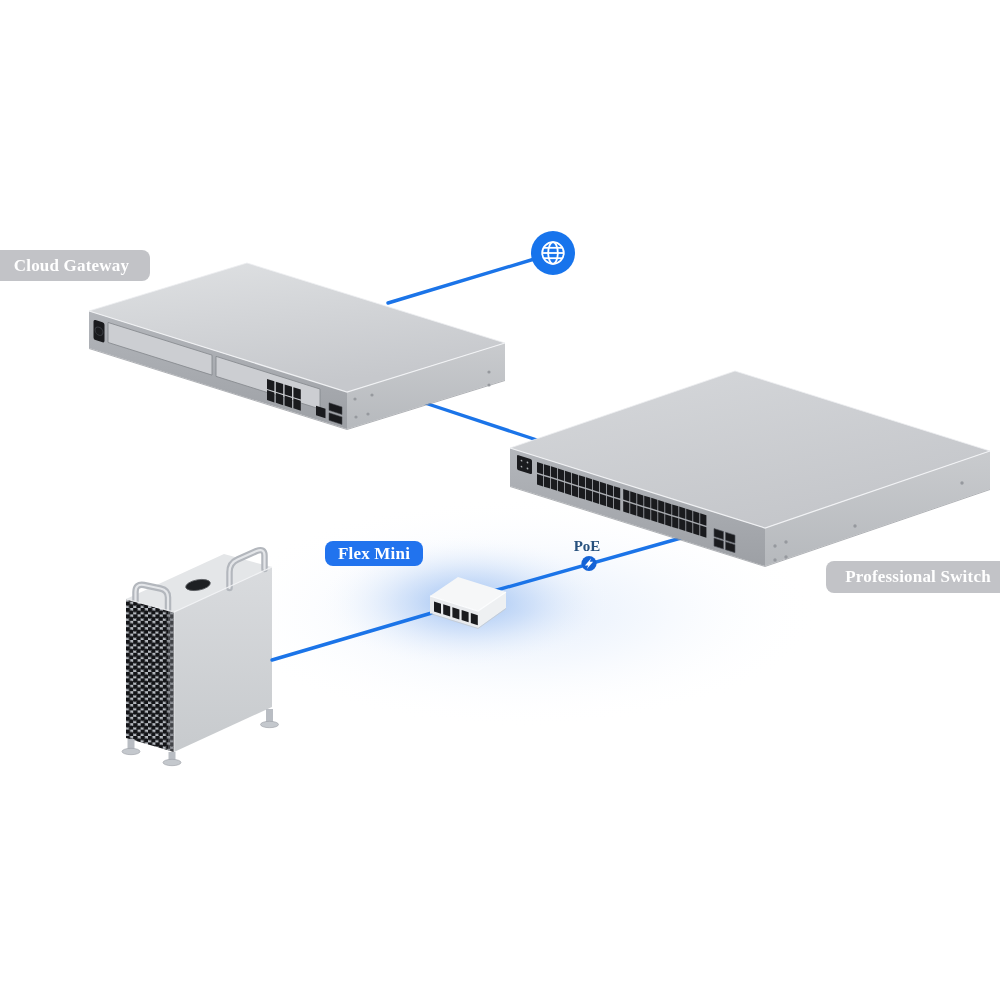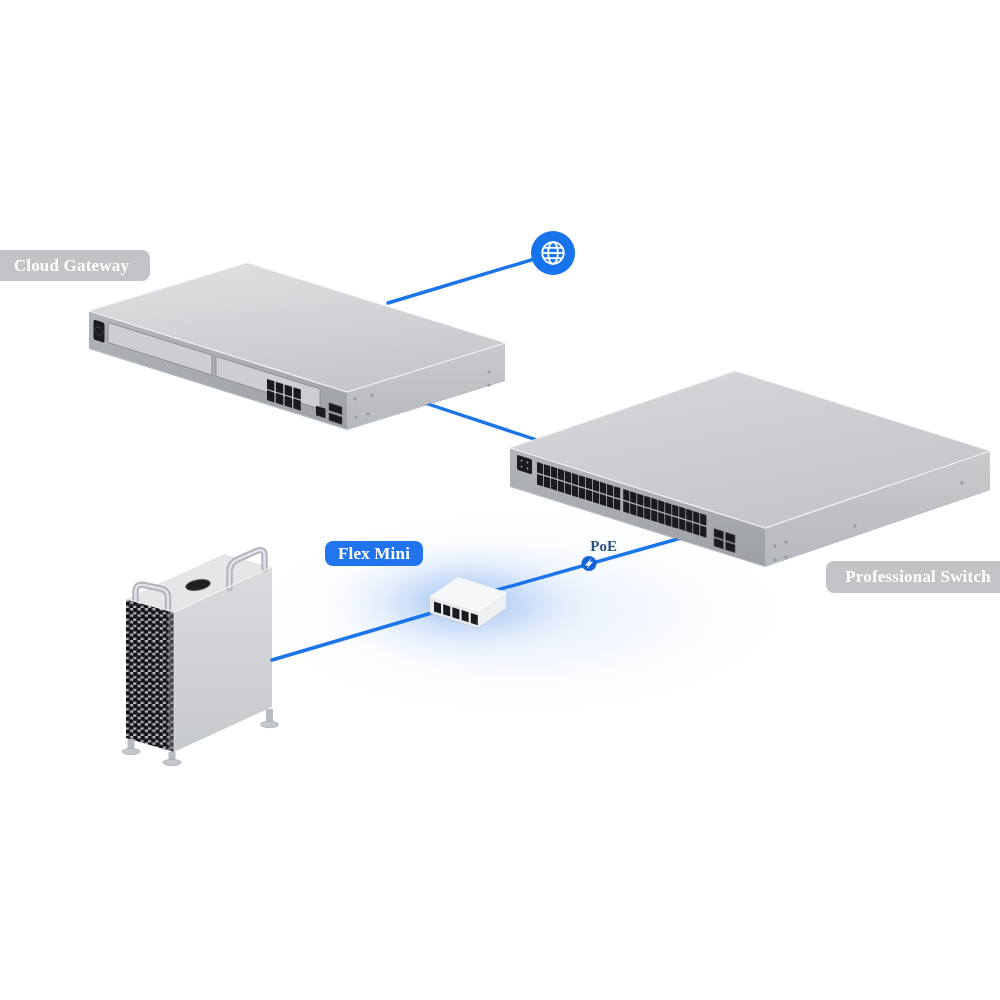--- a/index.html
+++ b/index.html
@@ -21,21 +21,21 @@
     user-select:none;
   }
   .badge.gray{background:var(--badge-gray,#c2c3c7);}
   .badge.blue{background:var(--badge-blue,#2173ee);font-weight:700;}
   #badge-cloud-gateway{left:-7px;top:250px;width:157px;height:31px;}
   #badge-flex-mini{left:325px;top:541px;width:98px;height:25px;}
   #badge-professional-switch{left:826px;top:561px;width:184px;height:32px;}
   .poe-label{
     position:absolute;
     left:557px;top:538px;width:60px;
-    text-align:right;
+    text-align:center;
     color:var(--poe-text,#27517e);
     font-size:15px;font-weight:600;
   }
   .line{stroke:var(--accent-blue,#1b74e8);stroke-width:3.4;fill:none;stroke-linecap:round;}
   .port{fill:var(--port-black,#1a1b1e);}
   .screw{fill:#96999e;}
 </style>
 </head>
 <body>
 

